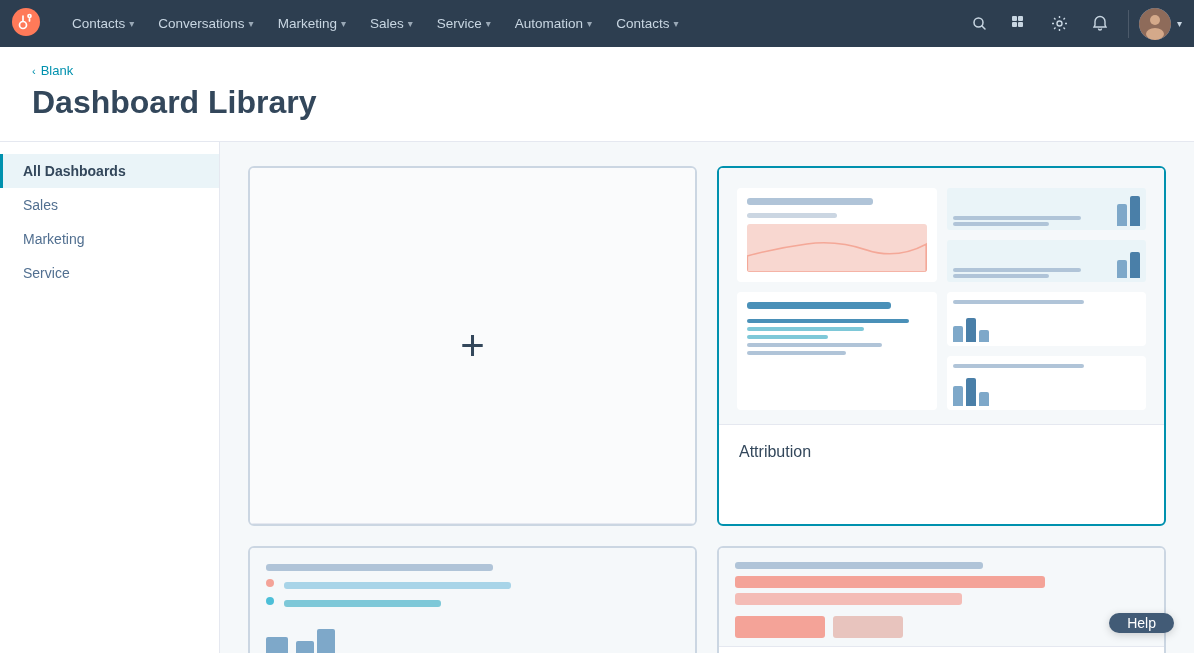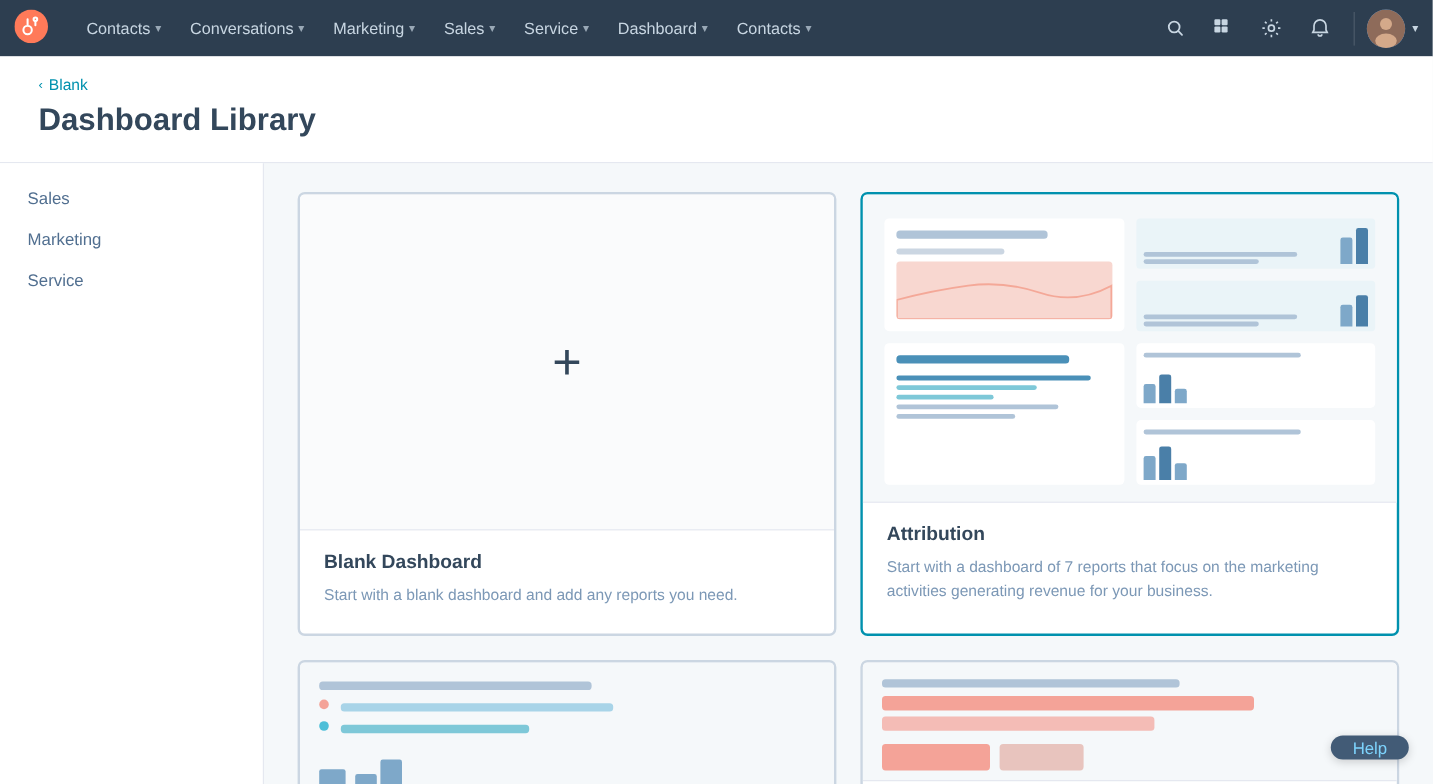--- a/index.html
+++ b/index.html
@@ -86,21 +86,21 @@
       display: flex;
       align-items: center;
       gap: 5px;
       color: #0091ae;
       font-size: 13px;
       cursor: pointer;
       margin-bottom: 6px;
     }
     .back-chevron { font-size: 11px; }
     .page-title {
-      font-size: 26px;
+      font-size: 32px;
       font-weight: 600;
       color: #33475b;
     }
 
     
     .main-layout {
       display: flex;
       min-height: calc(653px - 47px - 76px);
     }
 
@@ -170,21 +170,21 @@
       font-size: 42px;
       color: #33475b;
       font-weight: 300;
       line-height: 1;
     }
     .card-info {
       padding: 18px 20px 22px 20px;
     }
     .card-title {
       font-size: 16px;
-      font-weight: 700;
+      font-weight: 400;
       color: #33475b;
       margin-bottom: 8px;
     }
     .card-desc {
       font-size: 13px;
       color: #7c98b6;
       line-height: 1.5;
     }
 
     
@@ -327,21 +327,21 @@
       height: 22px;
       border-radius: 3px;
     }
 
     
     .help-btn {
       position: fixed;
       bottom: 20px;
       right: 20px;
       background: #425b76;
-      color: #7dd3fc;
+      color: #ffffff;
       border-radius: 50px;
       padding: 2px 18px;
       font-size: 14px;
       font-weight: 500;
       cursor: pointer;
       box-shadow: 0 2px 8px rgba(0,0,0,0.18);
     }
   </style>
 </head>
 <body>
@@ -368,21 +368,21 @@
     </div>
     <div class="nav-item">
       <span>Sales</span>
       <span class="chevron">▾</span>
     </div>
     <div class="nav-item">
       <span>Service</span>
       <span class="chevron">▾</span>
     </div>
     <div class="nav-item">
-      <span>Dashboard</span>
+      <span>Automation</span>
       <span class="chevron">▾</span>
     </div>
     <div class="nav-item">
       <span>Contacts</span>
       <span class="chevron">▾</span>
     </div>
   </div>
   <div class="topnav-right">
     <div class="topnav-icon-btn">
       <svg width="16" height="16" viewBox="0 0 16 16" fill="none">
@@ -426,40 +426,39 @@
   <div class="back-link">
     <span class="back-chevron">‹</span>
     <span>Blank</span>
   </div>
   <h1 class="page-title">Dashboard Library</h1>
 </div>
 
 <div class="main-layout">
 
   <aside class="sidebar">
+    <div class="sidebar-item active">
+      <span>All Dashboards</span>
+    </div>
     <div class="sidebar-item">
       <span>Sales</span>
     </div>
     <div class="sidebar-item">
       <span>Marketing</span>
     </div>
     <div class="sidebar-item">
       <span>Service</span>
     </div>
   </aside>
 
   <main class="content-area">
 
     <div class="dashboard-card card-blank">
       <div class="card-preview">
         <span class="plus-icon">+</span>
-      </div>
-      <div class="card-info">
-        <div class="card-title">Blank Dashboard</div>
-        <div class="card-desc">Start with a blank dashboard and add any reports you need.</div>
       </div>
     </div>
 
     <div class="dashboard-card selected">
       <div class="card-preview-attribution">
 
         <div class="preview-widget">
           <div class="pw-header"></div>
           <div style="height:5px;background:#cbd6e2;border-radius:3px;width:50%;margin-top:2px;"></div>
           <div class="pw-chart-area">
@@ -517,21 +516,20 @@
             <div style="display:flex;gap:3px;align-items:flex-end;height:28px;">
               <div style="width:10px;height:20px;background:#7ea8c9;border-radius:2px 2px 0 0;"></div>
               <div style="width:10px;height:28px;background:#4a7fa8;border-radius:2px 2px 0 0;"></div>
               <div style="width:10px;height:14px;background:#7ea8c9;border-radius:2px 2px 0 0;"></div>
             </div>
           </div>
         </div>
       </div>
       <div class="card-info">
         <div class="card-title">Attribution</div>
-        <div class="card-desc">Start with a dashboard of 7 reports that focus on the marketing activities generating revenue for your business.</div>
       </div>
     </div>
 
     <div class="dashboard-card">
       <div class="card-preview-partial">
         <div class="partial-header-line"></div>
         <div class="partial-row">
           <div class="partial-dot"></div>
           <div class="partial-bar-h" style="width:55%;"></div>
         </div>

